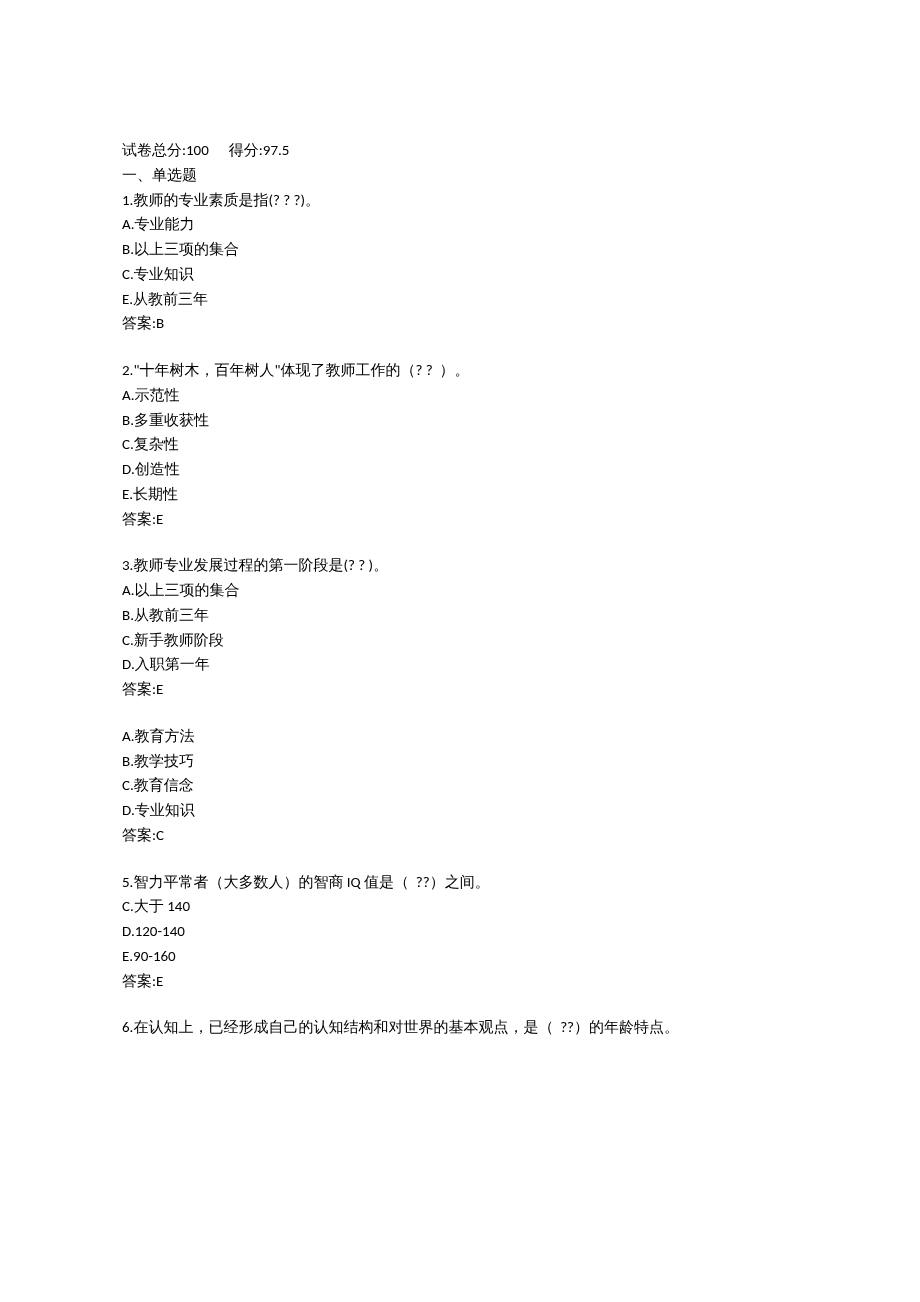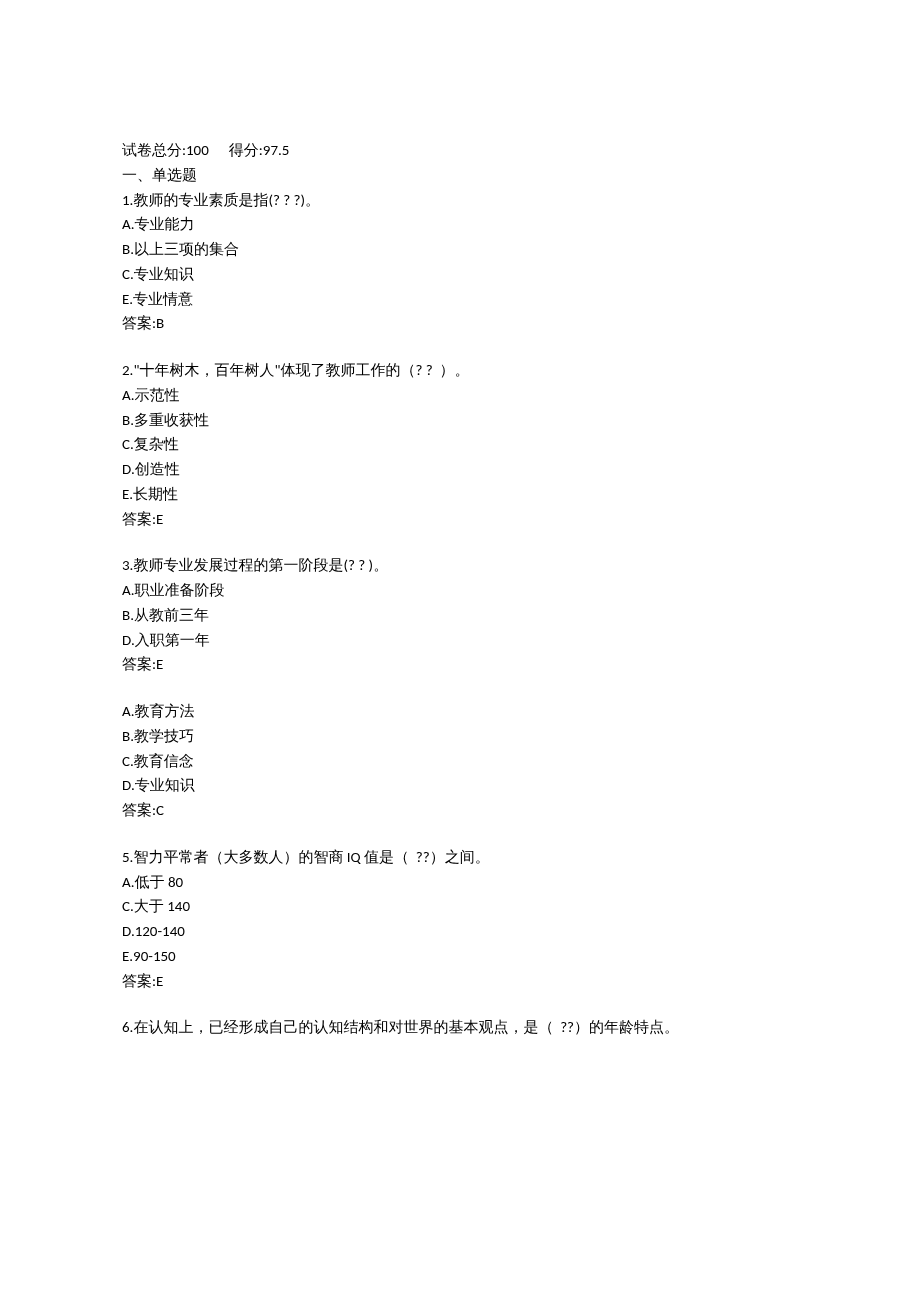--- a/index.html
+++ b/index.html
@@ -37,56 +37,56 @@
 
 <div class="page">
 
   <div class="block">
     <div class="line"><span>试卷总分:</span><span>100</span><span class="score-gap">得分:</span><span>97.5</span></div>
     <div class="line">一、单选题</div>
     <div class="line">1.教师的专业素质是指(? ? ?)。</div>
     <div class="line">A.专业能力</div>
     <div class="line">B.以上三项的集合</div>
     <div class="line">C.专业知识</div>
-    <div class="line">E.专业情意</div>
+    <div class="line">E.从教前三年</div>
     <div class="line">答案:B</div>
   </div>
 
   <div class="block">
     <div class="line">2."十年树木，百年树人"体现了教师工作的（? ?  ）。</div>
     <div class="line">A.示范性</div>
     <div class="line">B.多重收获性</div>
     <div class="line">C.复杂性</div>
     <div class="line">D.创造性</div>
     <div class="line">E.长期性</div>
     <div class="line">答案:E</div>
   </div>
 
   <div class="block">
     <div class="line">3.教师专业发展过程的第一阶段是(? ? )。</div>
-    <div class="line">A.职业准备阶段</div>
+    <div class="line">A.以上三项的集合</div>
     <div class="line">B.从教前三年</div>
+    <div class="line">C.新手教师阶段</div>
     <div class="line">D.入职第一年</div>
     <div class="line">答案:E</div>
   </div>
 
   <div class="block">
     <div class="line">A.教育方法</div>
     <div class="line">B.教学技巧</div>
     <div class="line">C.教育信念</div>
     <div class="line">D.专业知识</div>
     <div class="line">答案:C</div>
   </div>
 
   <div class="block">
     <div class="line">5.智力平常者（大多数人）的智商 IQ 值是（  ??）之间。</div>
-    <div class="line">A.低于 80</div>
     <div class="line">C.大于 140</div>
     <div class="line">D.120-140</div>
-    <div class="line">E.90-150</div>
+    <div class="line">E.90-160</div>
     <div class="line">答案:E</div>
   </div>
 
   <div class="block">
     <div class="line">6.在认知上，已经形成自己的认知结构和对世界的基本观点，是（  ??）的年龄特点。</div>
   </div>
 
 </div>
 
 </body></html>

